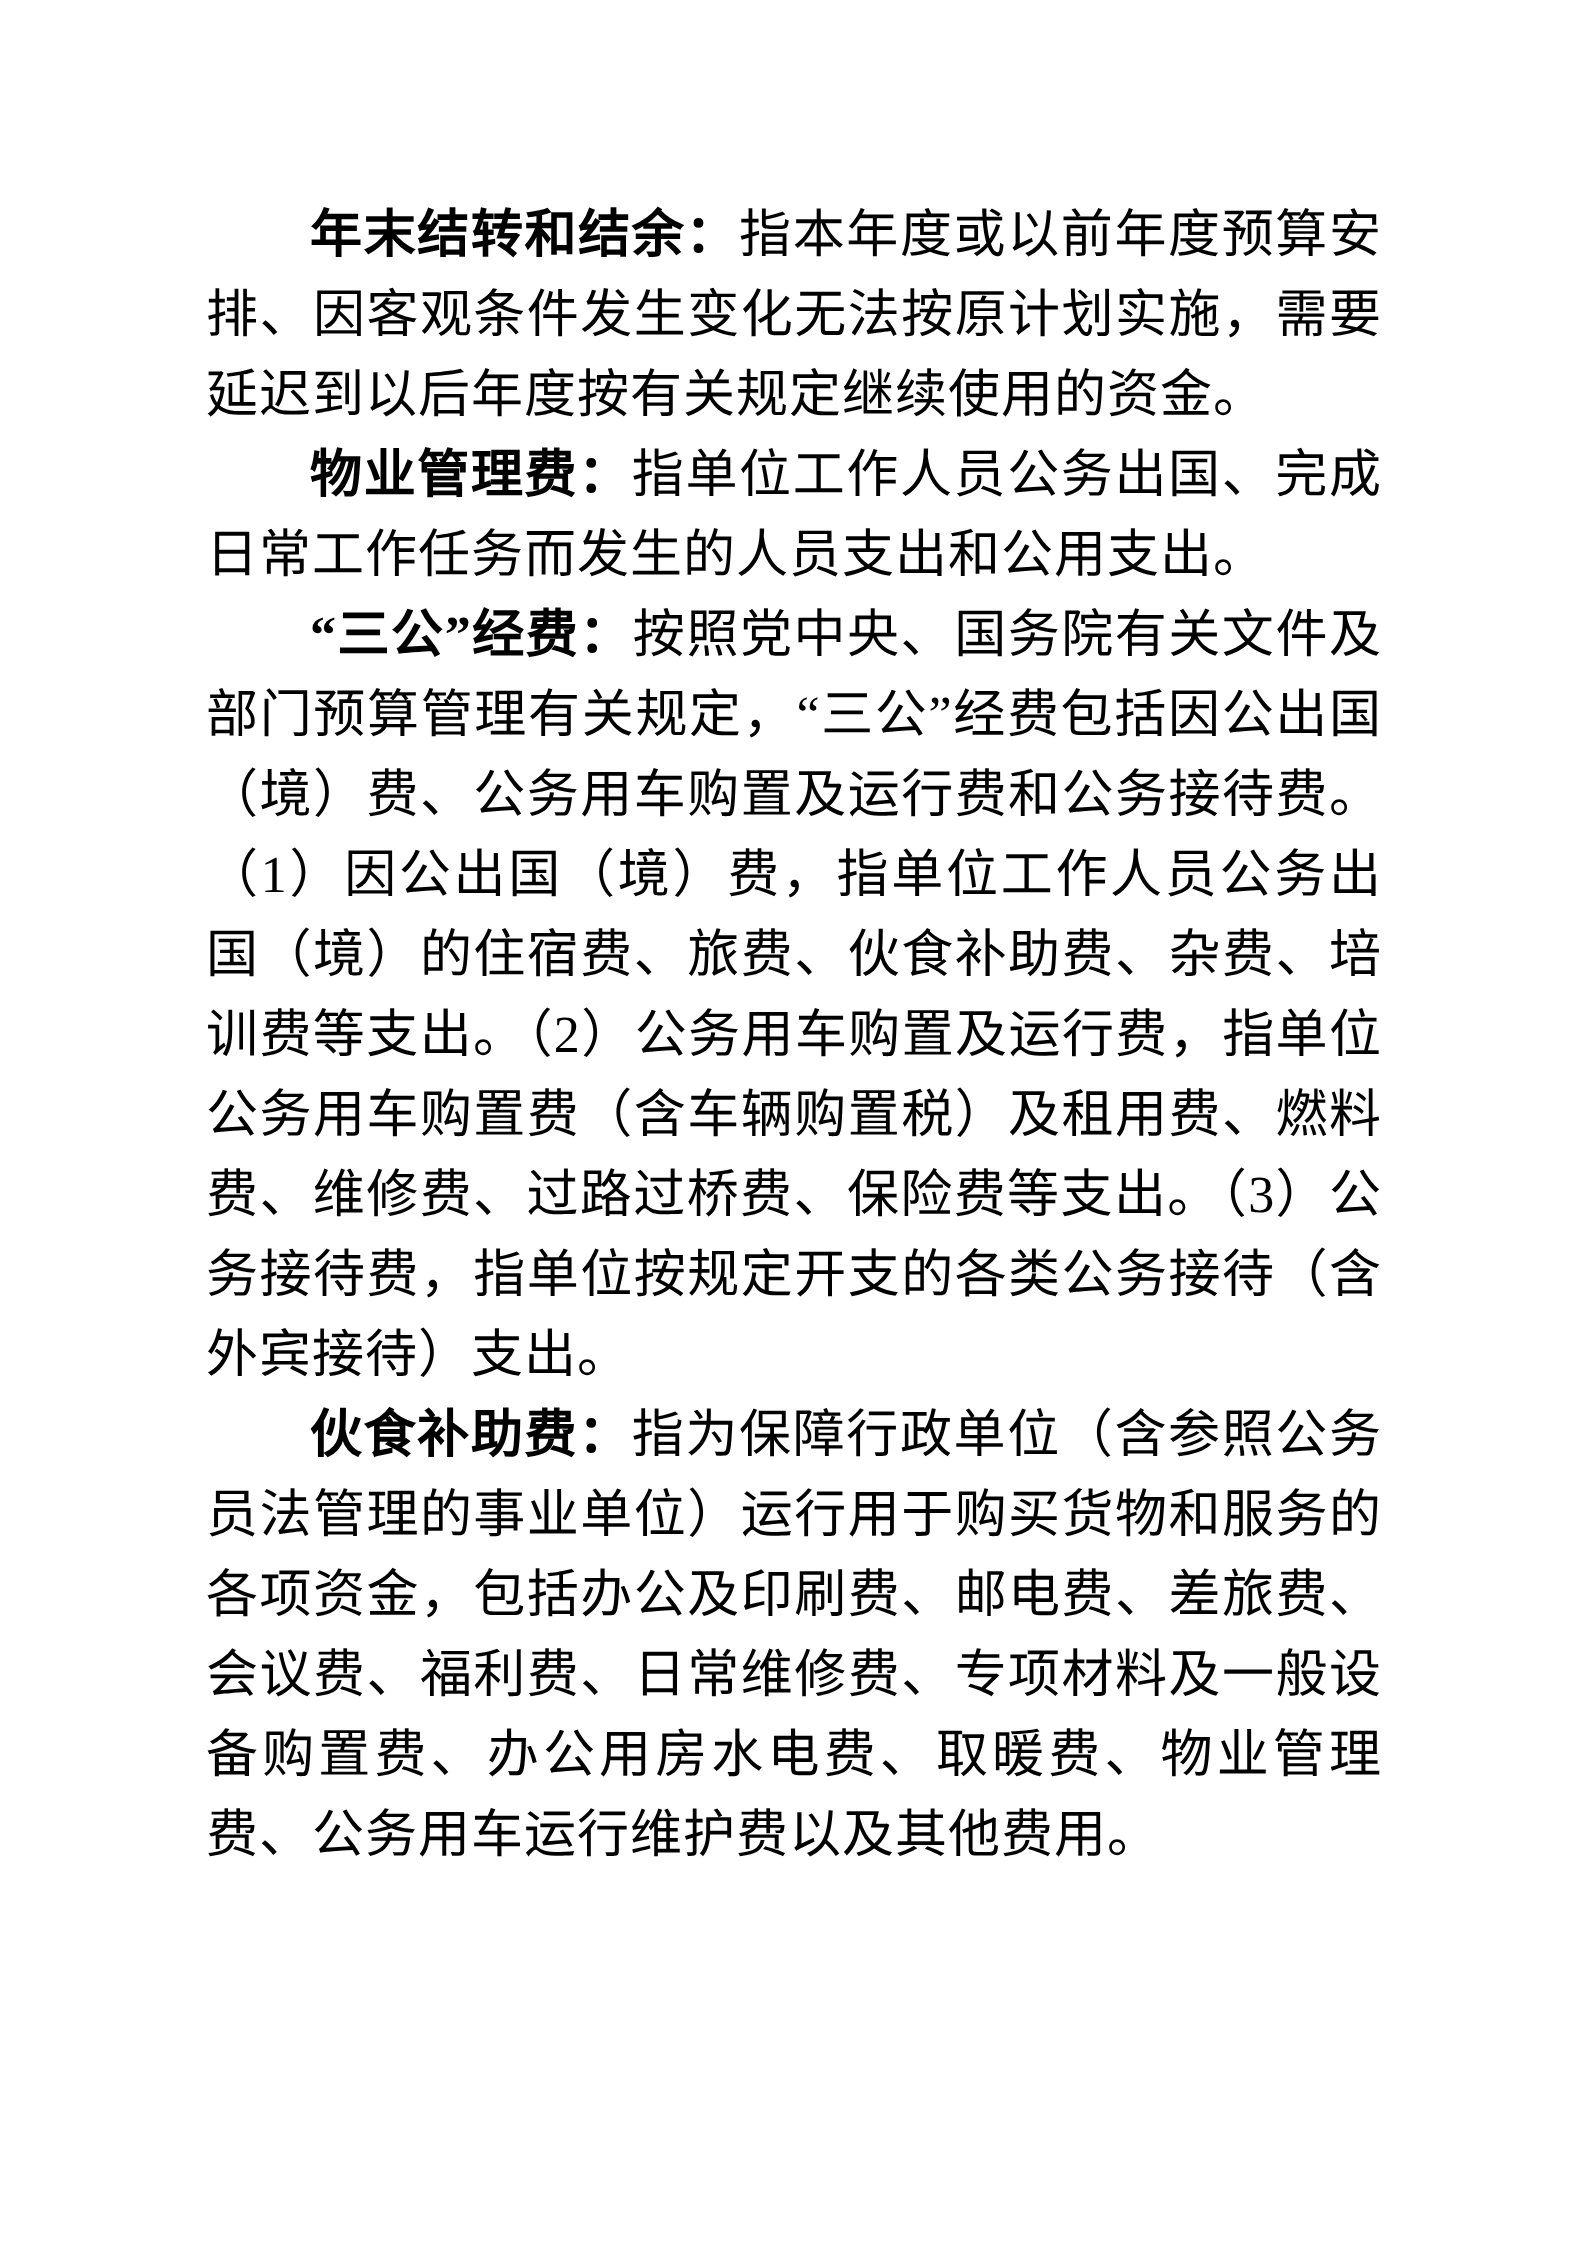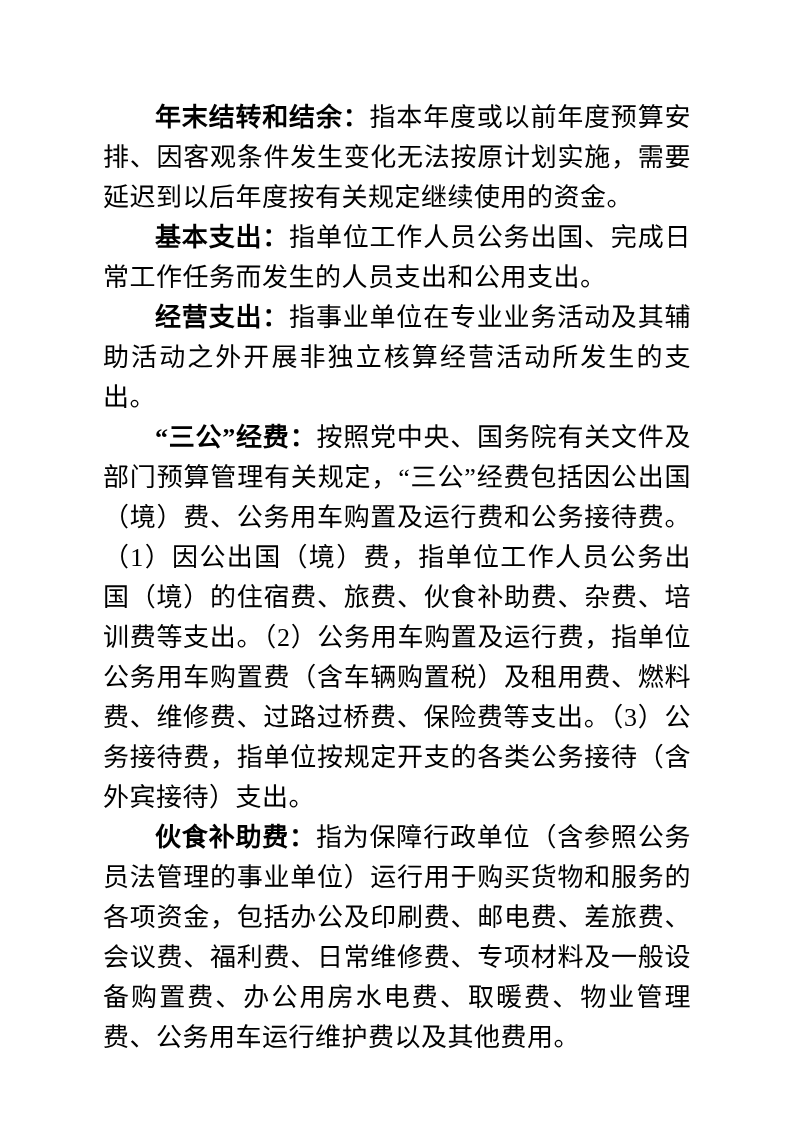--- a/index.html
+++ b/index.html
@@ -39,23 +39,22 @@
   }
 </style>
 </head>
 <body>
 
 <div class="page">
   <div class="doc-content">
 
     <p class="doc-paragraph"><span class="term">年末结转和结余：</span><span>指本年度或以前年度预算安排、因客观条件发生变化无法按原计划实施，需要延迟到以后年度按有关规定继续使用的资金。</span></p>
 
-    <p class="doc-paragraph"><span class="term">基本支出：</span><span>指单位工作人员公务出国、完成日常工作任务而发生的人员支出和公用支出。</span></p>
+    <p class="doc-paragraph"><span class="term">物业管理费：</span><span>指单位工作人员公务出国、完成日常工作任务而发生的人员支出和公用支出。</span></p>
 
 
-    <p class="doc-paragraph"><span class="term">经营支出：</span><span>指事业单位在专业业务活动及其辅助活动之外开展非独立核算经营活动所发生的支出。</span></p>
 
     <p class="doc-paragraph"><span class="term">“三公”经费：</span><span>按照党中央、国务院有关文件及部门预算管理有关规定，“三公”经费包括因公出国（境）费、公务用车购置及运行费和公务接待费。（1）因公出国（境）费，指单位工作人员公务出国（境）的住宿费、旅费、伙食补助费、杂费、培训费等支出。（2）公务用车购置及运行费，指单位公务用车购置费（含车辆购置税）及租用费、燃料费、维修费、过路过桥费、保险费等支出。（3）公务接待费，指单位按规定开支的各类公务接待（含外宾接待）支出。</span></p>
 
     <p class="doc-paragraph"><span class="term">伙食补助费：</span><span>指为保障行政单位（含参照公务员法管理的事业单位）运行用于购买货物和服务的各项资金，包括办公及印刷费、邮电费、差旅费、会议费、福利费、日常维修费、专项材料及一般设备购置费、办公用房水电费、取暖费、物业管理费、公务用车运行维护费以及其他费用。</span></p>
 
   </div>
 </div>
 
 </body></html>

